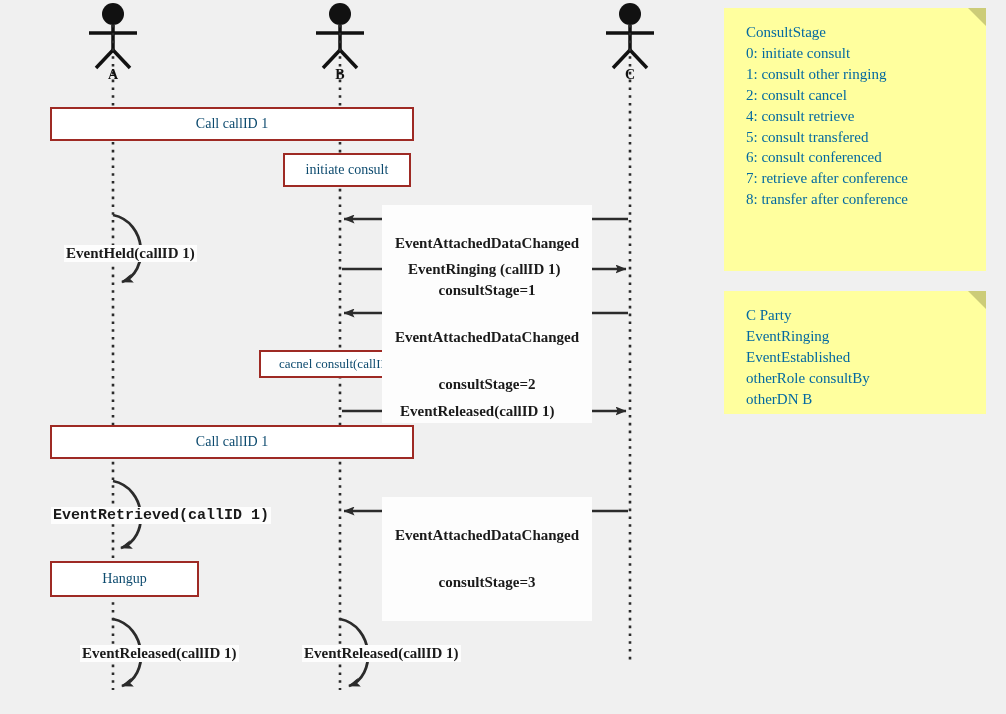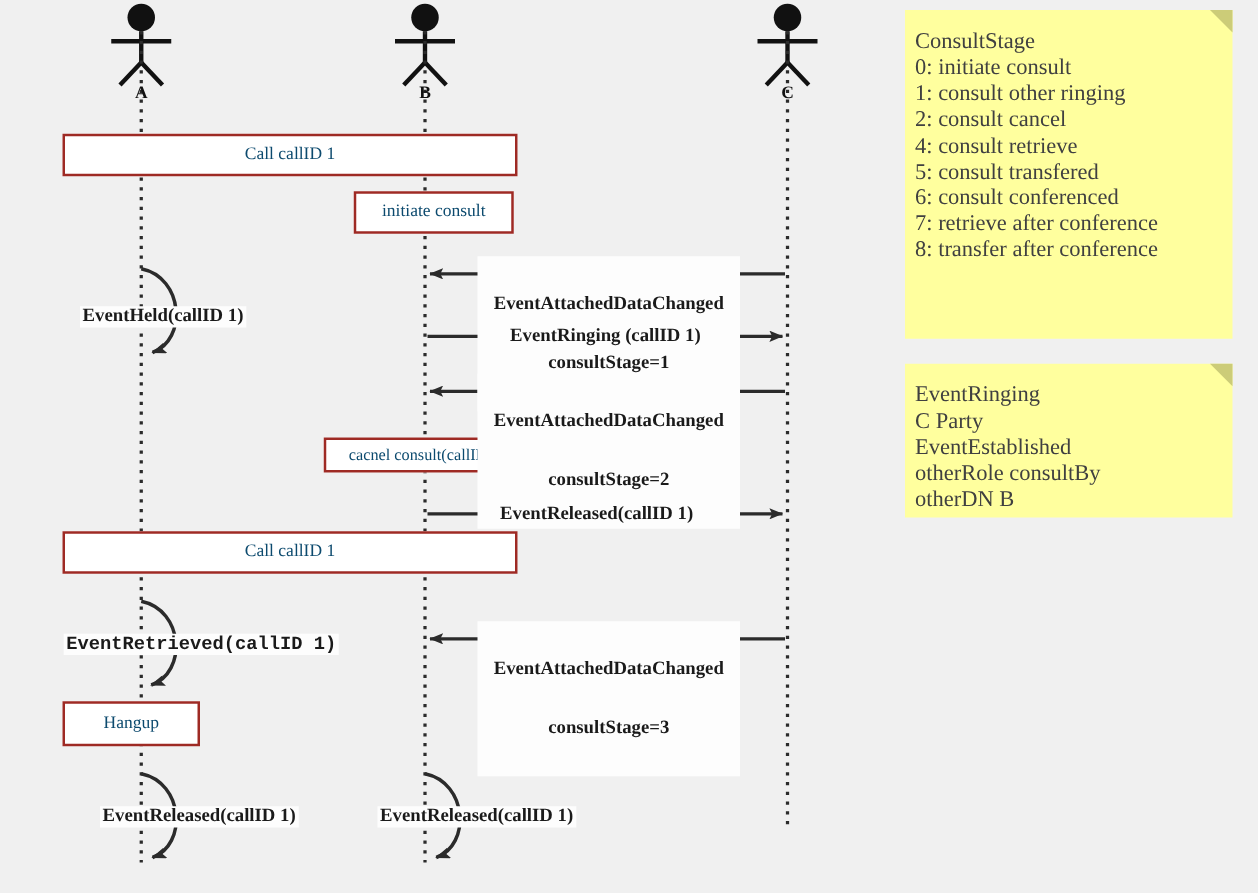--- a/index.html
+++ b/index.html
@@ -49,24 +49,24 @@
   }
   .actor-name {
     font-weight: bold;
     font-size: 14px;
     text-align: center;
     color: #111;
   }
   .note {
     position: absolute;
     background: #ffff9e;
-    color: #404040;
-    font-size: 18px;
+    color: #0369a1;
+    font-size: 15px;
     line-height: 20.9px;
-    padding: 14px 0 0 8px;
+    padding: 14px 0 0 22px;
     box-sizing: border-box;
   }
   .note .fold {
     position: absolute;
     top: 0;
     right: 0;
     width: 0;
     height: 0;
     border-left: 18px solid transparent;
     border-top: 18px solid #cccc78;
@@ -156,21 +156,21 @@
   </div>
 
   <div class="redbox" style="left:259px; top:350px; width:165px; height:28px;">
     <span class="box-label" style="font-size:13px;">cacnel consult(callID 1)</span>
   </div>
 
   <div class="redbox" style="left:50px; top:425px; width:364px; height:34px;">
     <span class="box-label">Call callID 1</span>
   </div>
 
-  <div class="redbox" style="left:50px; top:561px; width:110px; height:36px;justify-content:center;">
+  <div class="redbox" style="left:50px; top:561px; width:149px; height:36px;justify-content:center;">
     <span class="box-label">Hangup</span>
   </div>
 
   <div class="txt lbl-bold" style="left:64px; top:245px;">EventHeld(callID 1)</div>
 
   <div class="txt lbl-bold" style="left:382px; top:205px; width:206px;">
     <span class="note-line">EventAttachedDataChanged</span>
     <span class="note-line" style="display:block; margin-top:2px;">consultStage=1</span>
   </div>
 
@@ -202,20 +202,20 @@
     <span class="note-line">2: consult cancel</span>
     <span class="note-line">4: consult retrieve</span>
     <span class="note-line">5: consult transfered</span>
     <span class="note-line">6: consult conferenced</span>
     <span class="note-line">7: retrieve after conference</span>
     <span class="note-line">8: transfer after conference</span>
   </div>
 
   <div class="note" style="left:724px; top:291px; width:262px; height:123px;">
     <span class="fold"></span>
+    <span class="note-line">C Party</span>
     <span class="note-line">EventRinging</span>
-    <span class="note-line">C Party</span>
     <span class="note-line">EventEstablished</span>
     <span class="note-line">otherRole consultBy</span>
     <span class="note-line">otherDN B</span>
   </div>
 
 </div>
 
 </body></html>

